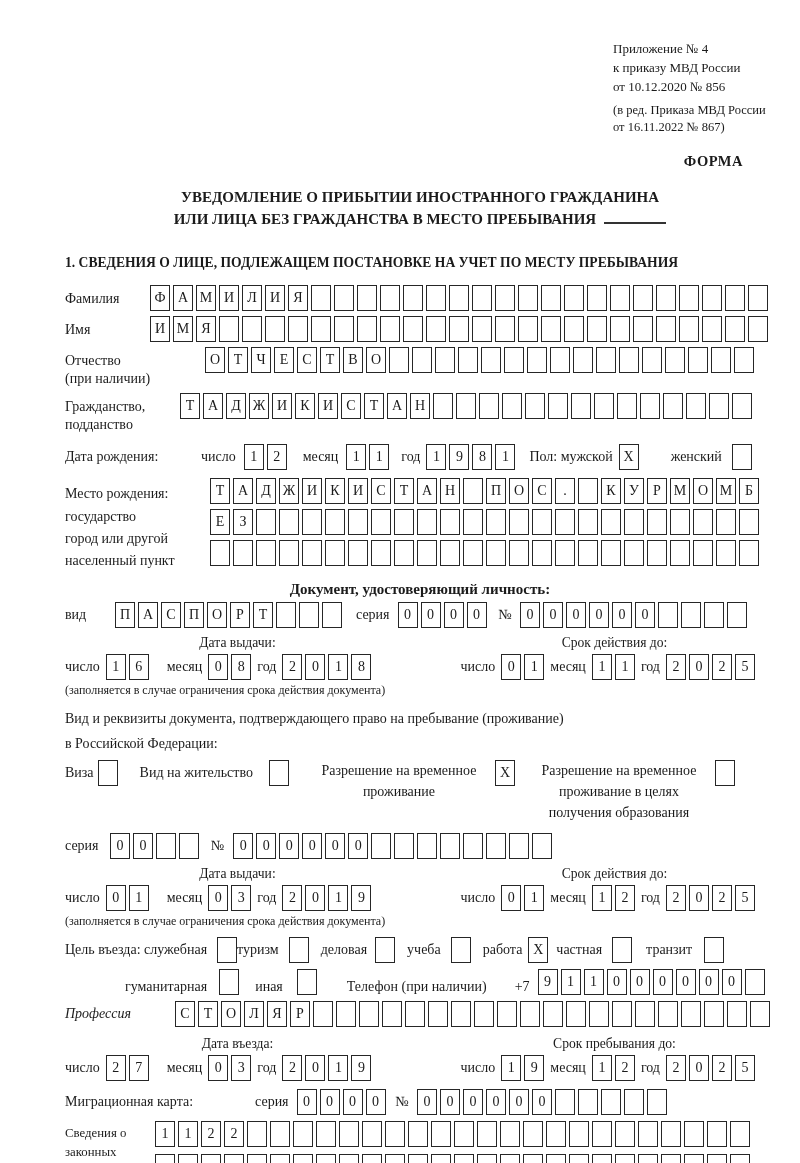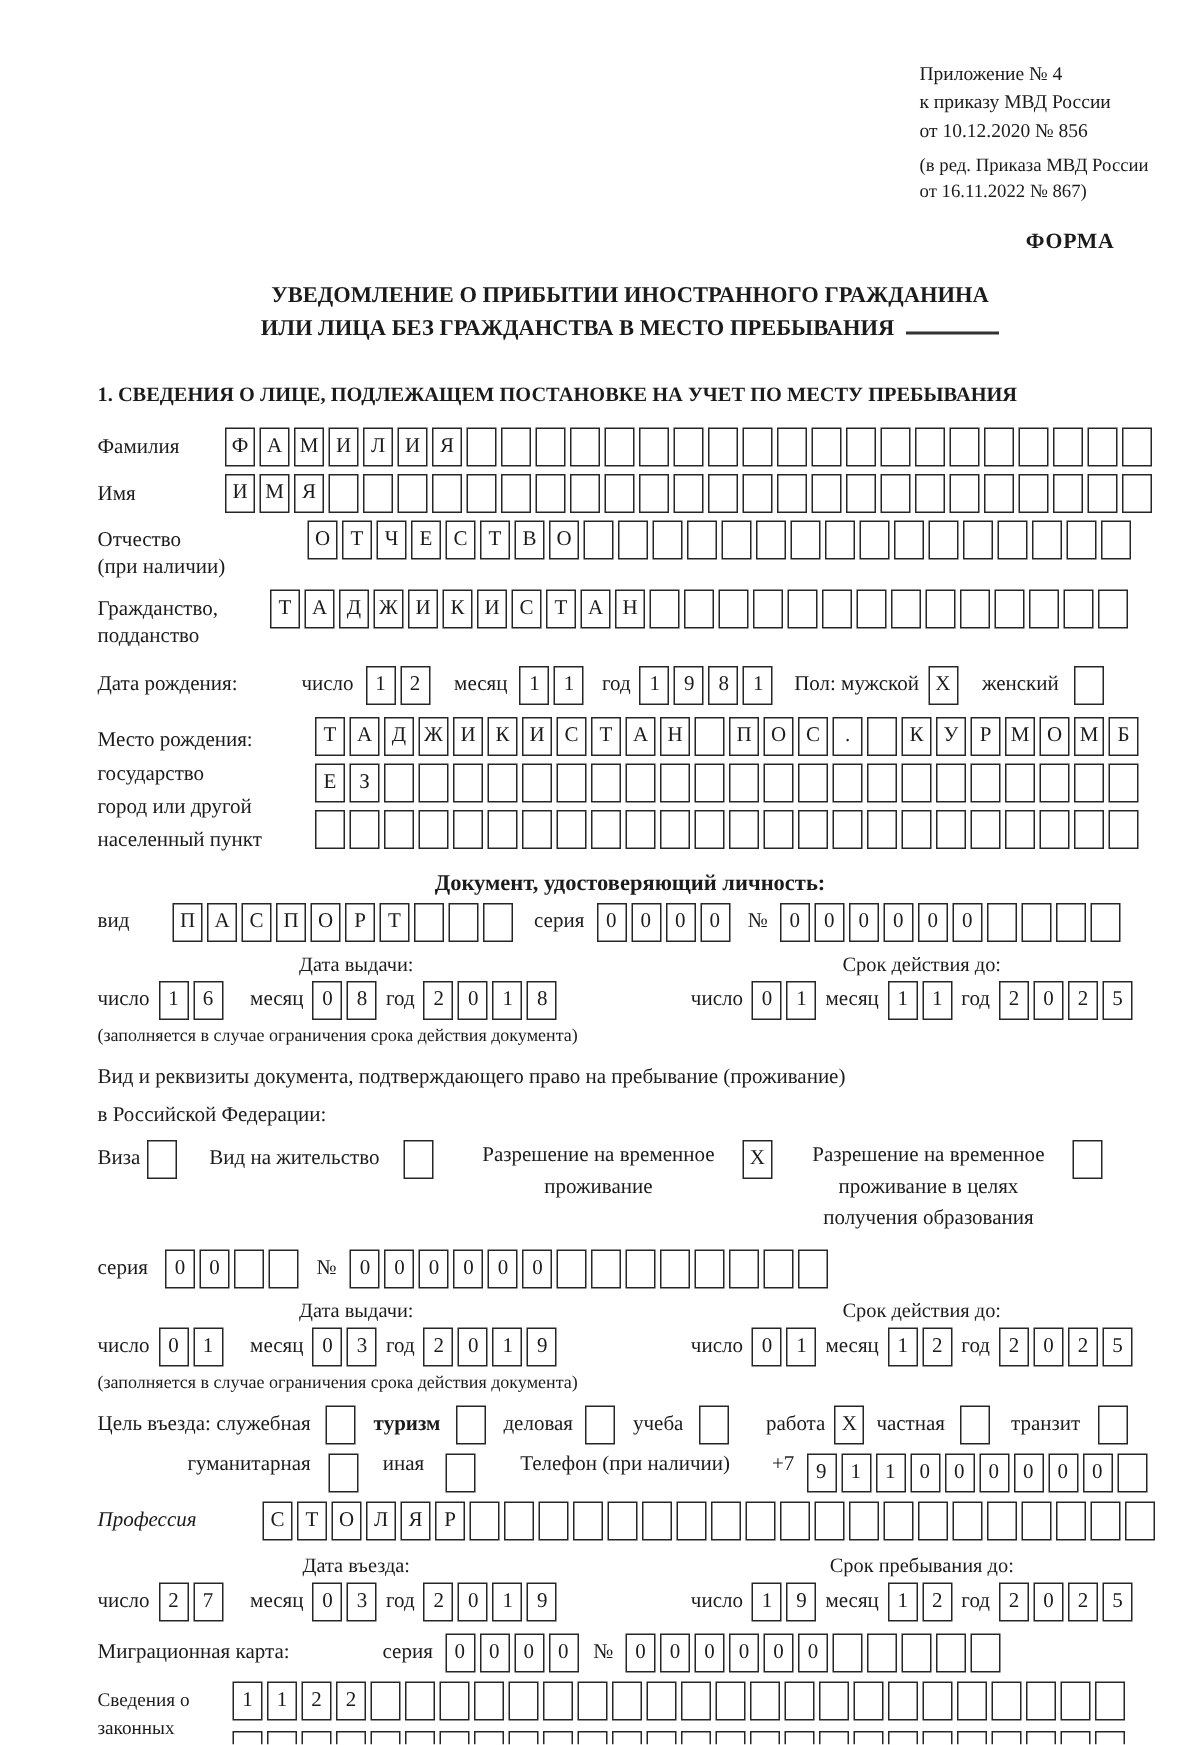--- a/index.html
+++ b/index.html
@@ -210,21 +210,21 @@
     <div class="cells">
         <span class="cell">1</span>
         <span class="cell">9</span>
         <span class="cell">8</span>
         <span class="cell">1</span>
       </div>
     <span style="margin-left:14px; margin-right:6px;">Пол: мужской</span>
     <div class="cells">
         <span class="cell">X</span>
       </div>
-    <span style="margin-left:16px; margin-right:10px;">женский</span>
+    <span style="margin-left:32px; margin-right:10px;">женский</span>
     <div class="cells">
         <span class="cell"></span>
       </div>
   </div>
 
   <div class="row" style="margin-top:8px;">
     <div class="lbl" style="width:145px; line-height:1.6;">
       <div>Место рождения:</div>
       <div>государство</div>
       <div>город или другой</div>
@@ -498,47 +498,47 @@
         </div>
     </div>
   </div>
   <div class="note">(заполняется в случае ограничения срока действия документа)</div>
 
   <div class="row" style="align-items:center; margin-top:8px;">
     <span>Цель въезда: служебная</span>
     <div class="cells" style="margin-left:10px;">
         <span class="cell"></span>
       </div>
-    <span style="margin-left:12px;font-weight:bold;">туризм</span>
+    <span style="margin-left:0;">туризм</span>
     <div class="cells" style="margin-left:10px;">
         <span class="cell"></span>
       </div>
     <span style="margin-left:12px;">деловая</span>
     <div class="cells" style="margin-left:8px;">
         <span class="cell"></span>
       </div>
     <span style="margin-left:12px;">учеба</span>
     <div class="cells" style="margin-left:10px;">
         <span class="cell"></span>
       </div>
-    <span style="margin-left:0;padding-left:25px;">работа</span>
+    <span style="margin-left:12px;">работа</span>
     <div class="cells" style="margin-left:6px;">
         <span class="cell">X</span>
       </div>
     <span style="margin-left:8px;">частная</span>
     <div class="cells" style="margin-left:10px;">
         <span class="cell"></span>
       </div>
     <span style="margin-left:14px;">транзит</span>
     <div class="cells" style="margin-left:12px;">
         <span class="cell"></span>
       </div>
   </div>
 
-  <div class="row" style="align-items:flex-start; margin-top:6px; padding-left:60px;">
+  <div class="row" style="align-items:flex-end; margin-top:6px; padding-left:60px;">
     <span>гуманитарная</span>
     <div class="cells" style="margin-left:12px;">
         <span class="cell"></span>
       </div>
     <span style="margin-left:16px;">иная</span>
     <div class="cells" style="margin-left:14px;">
         <span class="cell"></span>
       </div>
     <span style="margin-left:30px;">Телефон (при наличии)</span>
     <span style="margin-left:28px; margin-right:8px;">+7</span>

